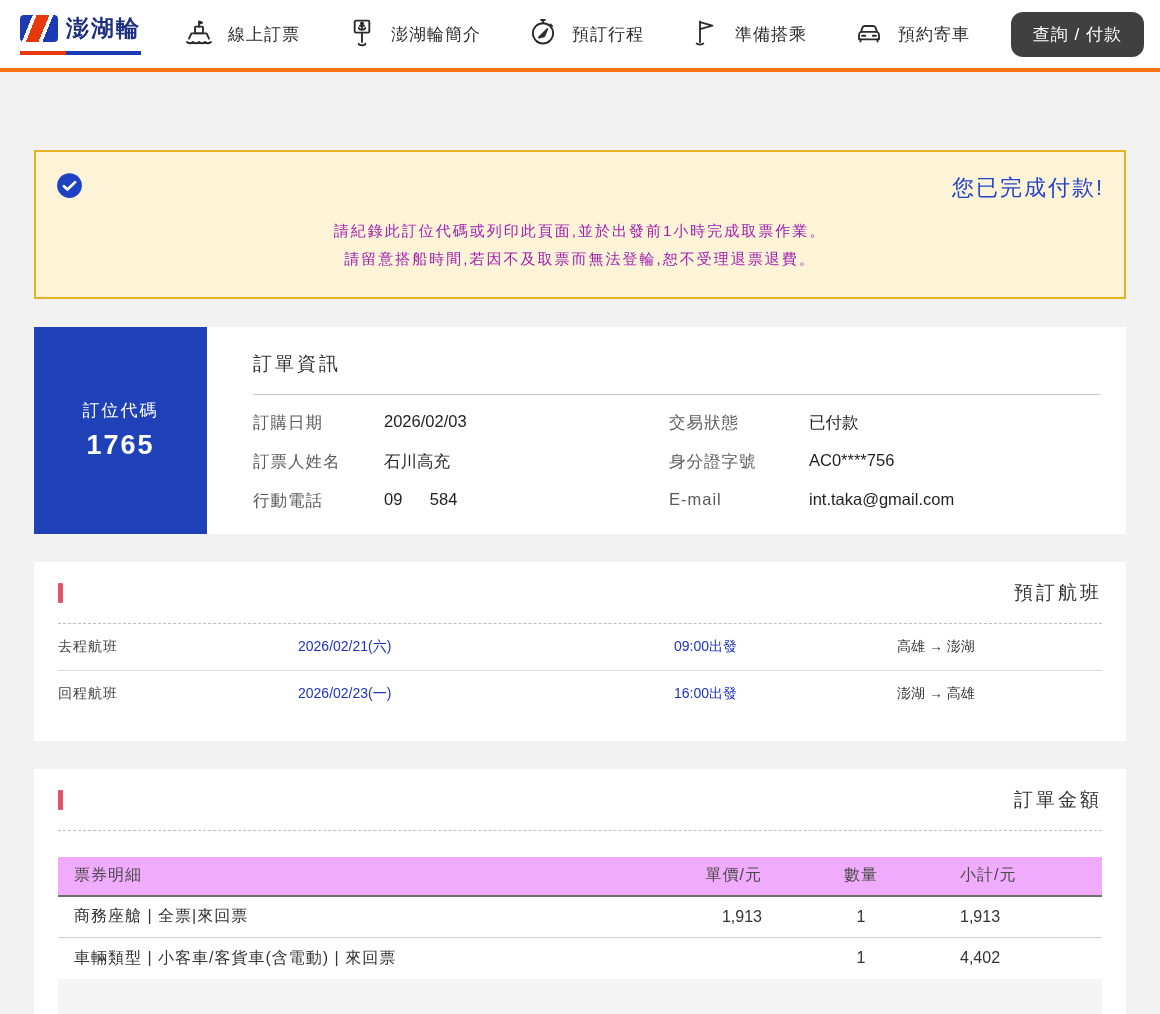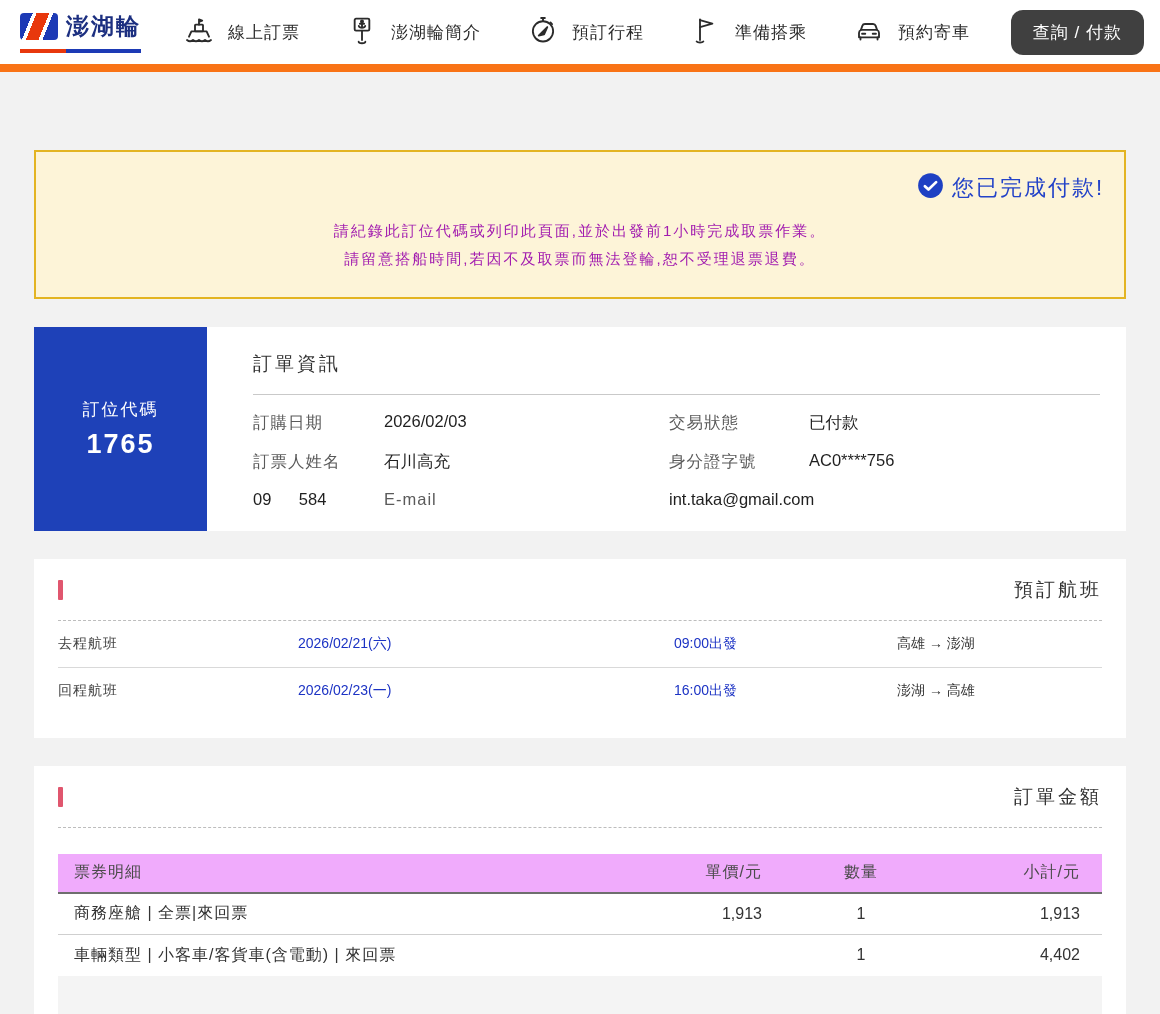--- a/index.html
+++ b/index.html
@@ -5,21 +5,21 @@
   * { margin:0; padding:0; box-sizing:border-box; }
   html,body { width:1160px; }
   body {
     font-family:"Liberation Sans","DejaVu Sans",sans-serif;
     background:#f2f2f2; color:#333;
     width:1160px; height:1014px; overflow:hidden;
   }
   
   .header {
     height:72px; background:#fff; display:flex; align-items:center;
-    padding:0 16px 0 20px; border-bottom:8px solid #f97316;
+    padding:0 16px 0 20px; border-bottom:4px solid #f97316;
   }
   .brand { display:flex; flex-direction:column; cursor:pointer; margin-right:18px; }
   .brand-row { display:flex; align-items:center; gap:8px; }
   .brand-emblem {
     width:38px; height:27px; border-radius:4px;
     background:linear-gradient(112deg,#1d3ab5 0 26%,#fff 26% 34%,#e8380d 34% 60%,#fff 60% 68%,#1d3ab5 68% 100%);
   }
   .brand-name { font-size:23px; font-weight:bold; color:#1c2f80; letter-spacing:2px; }
   .brand-underline { display:flex; height:4px; margin-top:7px; }
   .brand-underline .red { width:38%; background:#e8380d; }
@@ -33,21 +33,21 @@
     font-family:inherit; font-size:17px; letter-spacing:1px;
     padding:11px 22px; border-radius:12px;
   }
   
   .container { width:1092px; margin:0 auto; }
   
   .notice {
     margin-top:78px; background:#fdf4d8; border:2px solid #e3b422;
     padding:20px 20px 24px; text-align:center;
   }
-  .notice-title-row { display:flex; align-items:center; justify-content:flex-end; gap:8px; margin-bottom:14px; }
+  .notice-title-row { display:flex; align-items:center; justify-content:space-between; gap:8px; margin-bottom:14px; }
   .notice-title-row svg { width:27px; height:27px; }
   .notice-title { font-size:22px; color:#2443c8; letter-spacing:2px; }
   .notice-line { font-size:15px; color:#a21caf; letter-spacing:2px; line-height:1.85; }
   
   .card { background:#fff; margin-top:28px; }
   .order-card { display:flex; min-height:180px; }
   .code-box {
     width:173px; flex-shrink:0; background:#1e41b8; color:#fff;
     display:flex; flex-direction:column; align-items:center; justify-content:center; gap:8px;
   }
@@ -81,21 +81,21 @@
   .pt-head {
     background:#f0abfc; height:40px; border-bottom:2px solid #6e6e6e;
     color:#4a4a4a; font-size:16px; letter-spacing:1px;
   }
   .pt-data { height:41px; font-size:16px; color:#333; }
   .pt-data.first { border-bottom:1px solid #cfcfcf; }
   .pt-total { background:#f4f4f4; height:49px; }
   .cell-name { padding-left:16px; letter-spacing:1px; }
   .cell-price { text-align:right; }
   .cell-qty { text-align:center; }
-  .cell-sub { text-align:right; }
+  .cell-sub { text-align:left; }
 </style>
 </head>
 <body>
 
 <header class="header">
   <div class="brand">
     <div class="brand-row">
       <span class="brand-emblem"></span>
       <span class="brand-name">澎湖輪</span>
     </div>
@@ -199,20 +199,21 @@
         <div class="field-label">訂購日期</div>
         <div class="field-value">2026/02/03</div>
         <div class="field-label">交易狀態</div>
         <div class="field-value">已付款</div>
 
         <div class="field-label">訂票人姓名</div>
         <div class="field-value">石川高充</div>
         <div class="field-label">身分證字號</div>
         <div class="field-value">AC0****756</div>
 
+        <div class="field-label">行動電話</div>
         <div class="field-value">09&nbsp;&nbsp;&nbsp;&nbsp;&nbsp;&nbsp;584</div>
         <div class="field-label">E-mail</div>
         <div class="field-value">int.taka@gmail.com</div>
       </div>
     </div>
   </section>
 
   <section class="card section-card">
     <div class="section-title-row">
       <span class="section-marker"></span>

